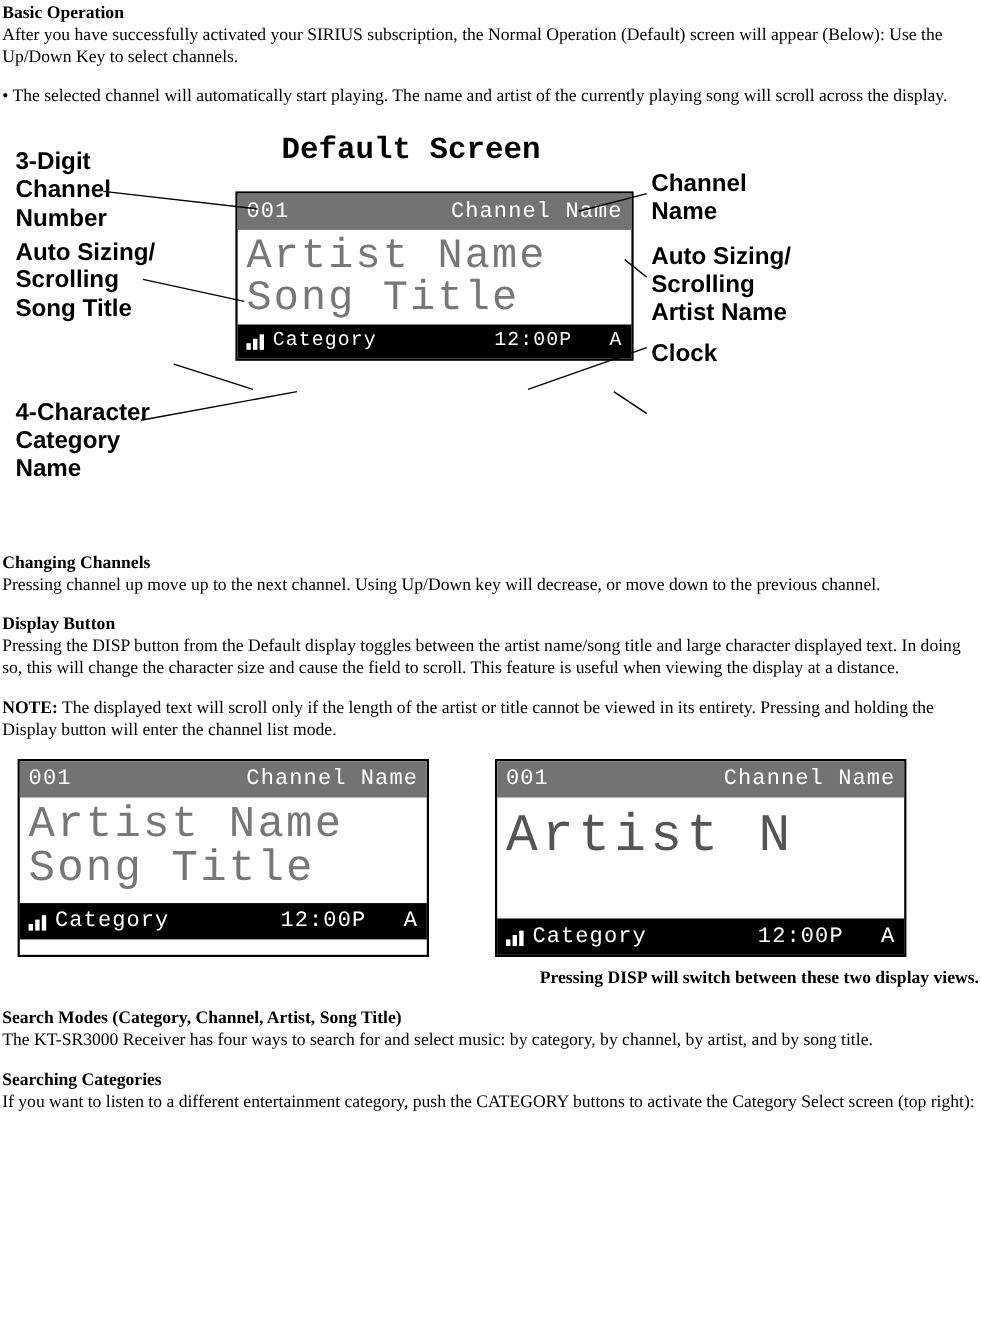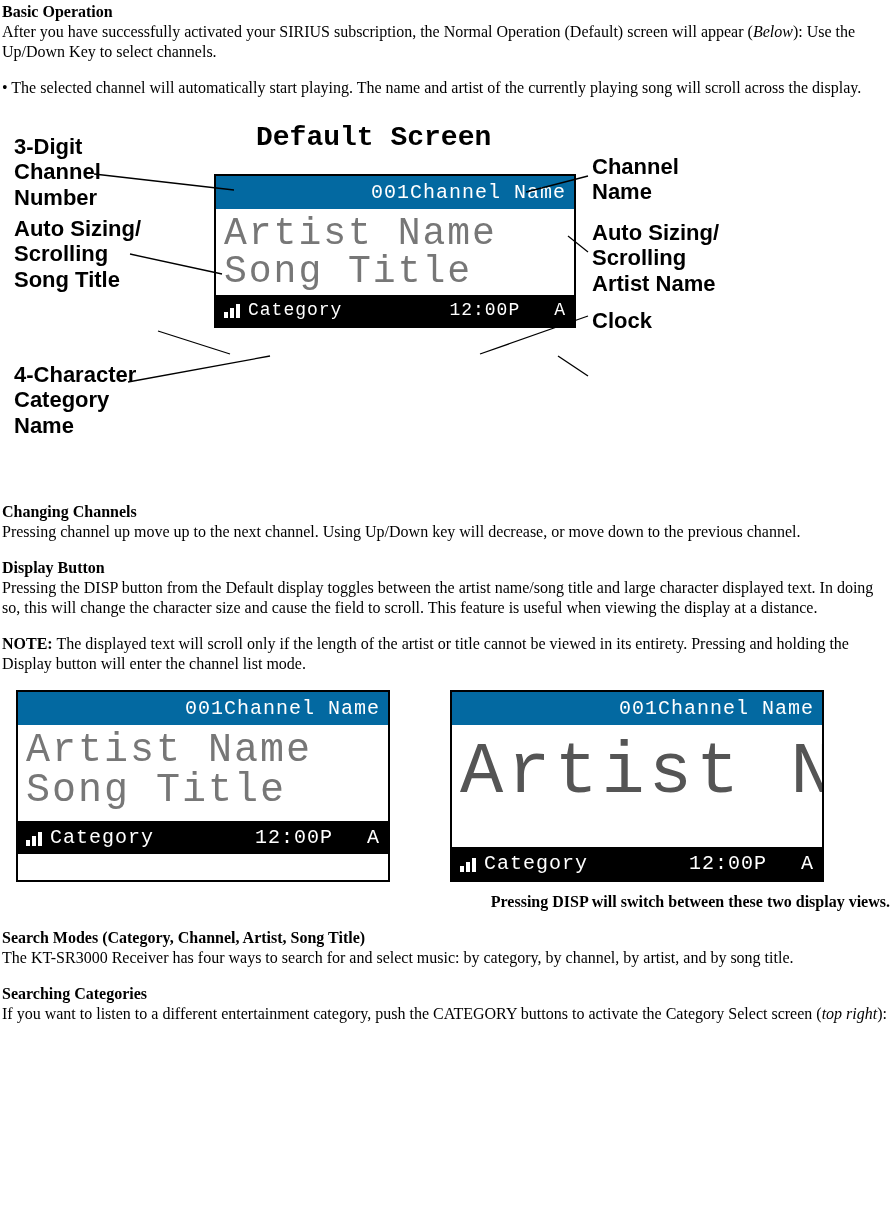--- a/index.html
+++ b/index.html
@@ -5,21 +5,21 @@
   body {
     font-family: "Times New Roman", Times, serif;
     font-size: 16px;
     margin: 0;
     padding: 2px 2px;
     width: 888px;
     color: #000;
     line-height: 1.25;
   }
   .bold { font-weight: bold; }
-  .italic { font-style: italic; }
+  .italic { }
   p { margin: 0 0 0 0; }
   .section-heading { font-weight: bold; }
   .para { margin-bottom: 0px; }
   .spacer { height: 16px; }
 
   
   .diagram1 {
     margin: 18px 0 18px 14px;
     position: relative;
     width: 750px;
@@ -36,27 +36,27 @@
   }
   .lcd {
     position: absolute;
     left: 198px;
     top: 58px;
     width: 358px;
     border: 2px solid #000;
     background: #fff;
   }
   .lcd-top {
-    background: #0369a1;
+    background: #737373;
     color: #fff;
     padding: 4px 8px;
     font-family: "Courier New", monospace;
     font-size: 20px;
     display: flex;
-    justify-content: flex-end;
+    justify-content: space-between;
     letter-spacing: 1px;
   }
   .lcd-mid {
     padding: 6px 8px 4px 8px;
     font-family: "Courier New", monospace;
     font-size: 38px;
     letter-spacing: 2px;
     color: #555;
     line-height: 1.0;
   }
@@ -113,24 +113,24 @@
   }
   .lcd2 .lcd-top, .lcd2 .lcd-bottom {
     font-size: 20px;
   }
   .lcd2 .lcd-mid {
     font-size: 40px;
     line-height: 1.0;
     min-height: 86px;
   }
   .lcd2 .lcd-mid.big {
-    font-size: 72px;
+    font-size: 48px;
     letter-spacing: 4px;
     padding-top: 12px;
-    padding-bottom: 24px;
+    padding-bottom: 12px;
     min-height: 86px;
     white-space: nowrap;
     overflow: hidden;
   }
   .caption {
     text-align: right;
     font-weight: bold;
     margin: 10px 0 0 0;
   }
 </style>

